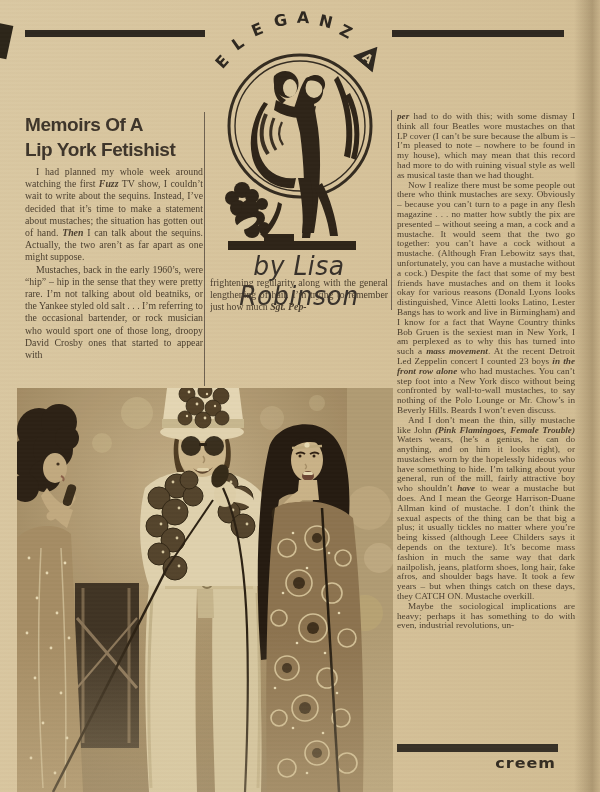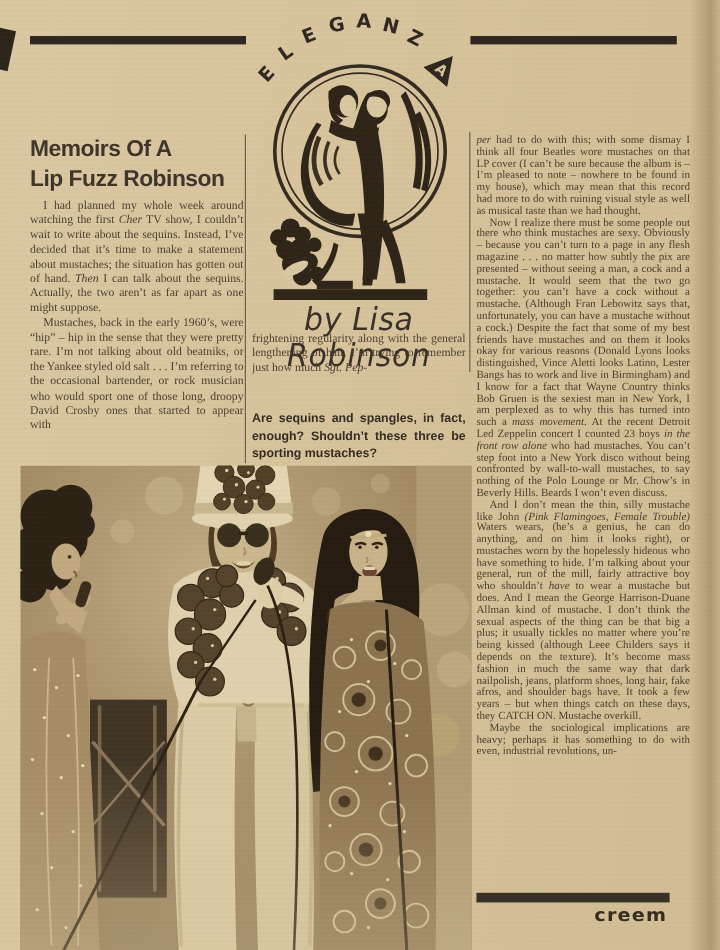--- a/index.html
+++ b/index.html
@@ -47,21 +47,21 @@
 
   .caption{position:absolute;left:210px;top:333px;width:178px;
     font-family:"Liberation Sans",sans-serif;font-weight:bold;font-size:10.3px;
     line-height:14.5px;color:#332c22;text-align:justify;}
 
   .photo{position:absolute;left:17px;top:388px;width:376px;height:404px;display:block;}
 
   .footer-bar{position:absolute;left:397px;top:744px;width:161px;height:8px;background:#373026;}
   .creem{position:absolute;right:44px;top:753px;font-family:"DejaVu Sans",sans-serif;
     font-weight:800;font-size:16px;letter-spacing:1px;color:#342c21;transform:scaleY(.92);}
-  i{font-style:italic;}
+  i{font-style:italic;font-weight:bold;}
 </style>
 </head>
 <body>
 
 <div class="page">
   <div class="corner-curl"></div>
   <div class="topbar left"></div>
   <div class="topbar right"></div>
 
   <div class="eleganza">
@@ -113,36 +113,35 @@
     <span class="lg-letter" style="left:47px;top:14px;transform:rotate(-22deg);">E</span>
     <span class="lg-letter" style="left:69px;top:5px;transform:rotate(-10deg);">G</span>
     <span class="lg-letter" style="left:92px;top:2px;transform:rotate(2deg);">A</span>
     <span class="lg-letter" style="left:114px;top:6px;transform:rotate(14deg);">N</span>
     <span class="lg-letter" style="left:135px;top:16px;transform:rotate(27deg);">Z</span>
     <span class="lg-tri" style="left:152px;top:36px;transform:rotate(40deg);">A</span>
   </div>
 
   <div class="headline">
     <div>Memoirs Of A</div>
-    <div>Lip Fuzz Robinson</div>
+    <div>Lip York Fetishist</div>
   </div>
 
   <div class="vrule a"></div>
   <div class="vrule b"></div>
 
   <div class="col col-left">
-    <p>I had planned my whole week around watching the first <i>Cher</i> TV show, I couldn’t wait to write about the sequins. Instead, I’ve decided that it’s time to make a statement about mustaches; the situation has gotten out of hand. <i>Then</i> I can talk about the sequins. Actually, the two aren’t as far apart as one might suppose.</p>
+    <p>I had planned my whole week around watching the first <i>Fuzz</i> TV show, I couldn’t wait to write about the sequins. Instead, I’ve decided that it’s time to make a statement about mustaches; the situation has gotten out of hand. <i>Then</i> I can talk about the sequins. Actually, the two aren’t as far apart as one might suppose.</p>
     <p>Mustaches, back in the early 1960’s, were “hip” – hip in the sense that they were pretty rare. I’m not talking about old beatniks, or the Yankee styled old salt . . . I’m referring to the occasional bartender, or rock musician who would sport one of those long, droopy David Crosby ones that started to appear with</p>
   </div>
 
   <div class="byline">by Lisa Robinson</div>
   <div class="col col-mid">
     <p class="noindent">frightening regularity along with the general lengthening of hair. I’m trying to remember just how much <i>Sgt. Pep-</i></p>
   </div>
-  <p class="caption">Are sequins and spangles, in fact, enough? Shouldn’t these three be sporting mustaches?</p>
 
   <div class="col col-right">
     <p class="noindent"><i>per</i> had to do with this; with some dismay I think all four Beatles wore mustaches on that LP cover (I can’t be sure because the album is – I’m pleased to note – nowhere to be found in my house), which may mean that this record had more to do with ruining visual style as well as musical taste than we had thought.</p>
     <p>Now I realize there must be some people out there who think mustaches are sexy. Obviously – because you can’t turn to a page in any flesh magazine . . . no matter how subtly the pix are presented – without seeing a man, a cock and a mustache. It would seem that the two go together: you can’t have a cock without a mustache. (Although Fran Lebowitz says that, unfortunately, you can have a mustache without a cock.) Despite the fact that some of my best friends have mustaches and on them it looks okay for various reasons (Donald Lyons looks distinguished, Vince Aletti looks Latino, Lester Bangs has to work and live in Birmingham) and I know for a fact that Wayne Country thinks Bob Gruen is the sexiest man in New York, I am perplexed as to why this has turned into such a <i>mass movement</i>. At the recent Detroit Led Zeppelin concert I counted 23 boys <i>in the front row alone</i> who had mustaches. You can’t step foot into a New York disco without being confronted by wall-to-wall mustaches, to say nothing of the Polo Lounge or Mr. Chow’s in Beverly Hills. Beards I won’t even discuss.</p>
     <p>And I don’t mean the thin, silly mustache like John <i>(Pink Flamingoes, Female Trouble)</i> Waters wears, (he’s a genius, he can do anything, and on him it looks right), or mustaches worn by the hopelessly hideous who have something to hide. I’m talking about your general, run of the mill, fairly attractive boy who shouldn’t <i>have</i> to wear a mustache but does. And I mean the George Harrison-Duane Allman kind of mustache. I don’t think the sexual aspects of the thing can be that big a plus; it usually tickles no matter where you’re being kissed (although Leee Childers says it depends on the texture). It’s become mass fashion in much the same way that dark nailpolish, jeans, platform shoes, long hair, fake afros, and shoulder bags have. It took a few years – but when things catch on these days, they CATCH ON. Mustache overkill.</p>
     <p>Maybe the sociological implications are heavy; perhaps it has something to do with even, industrial revolutions, un-</p>
   </div>
 
   <svg class="photo" viewBox="0 0 376 404">
     <defs>

